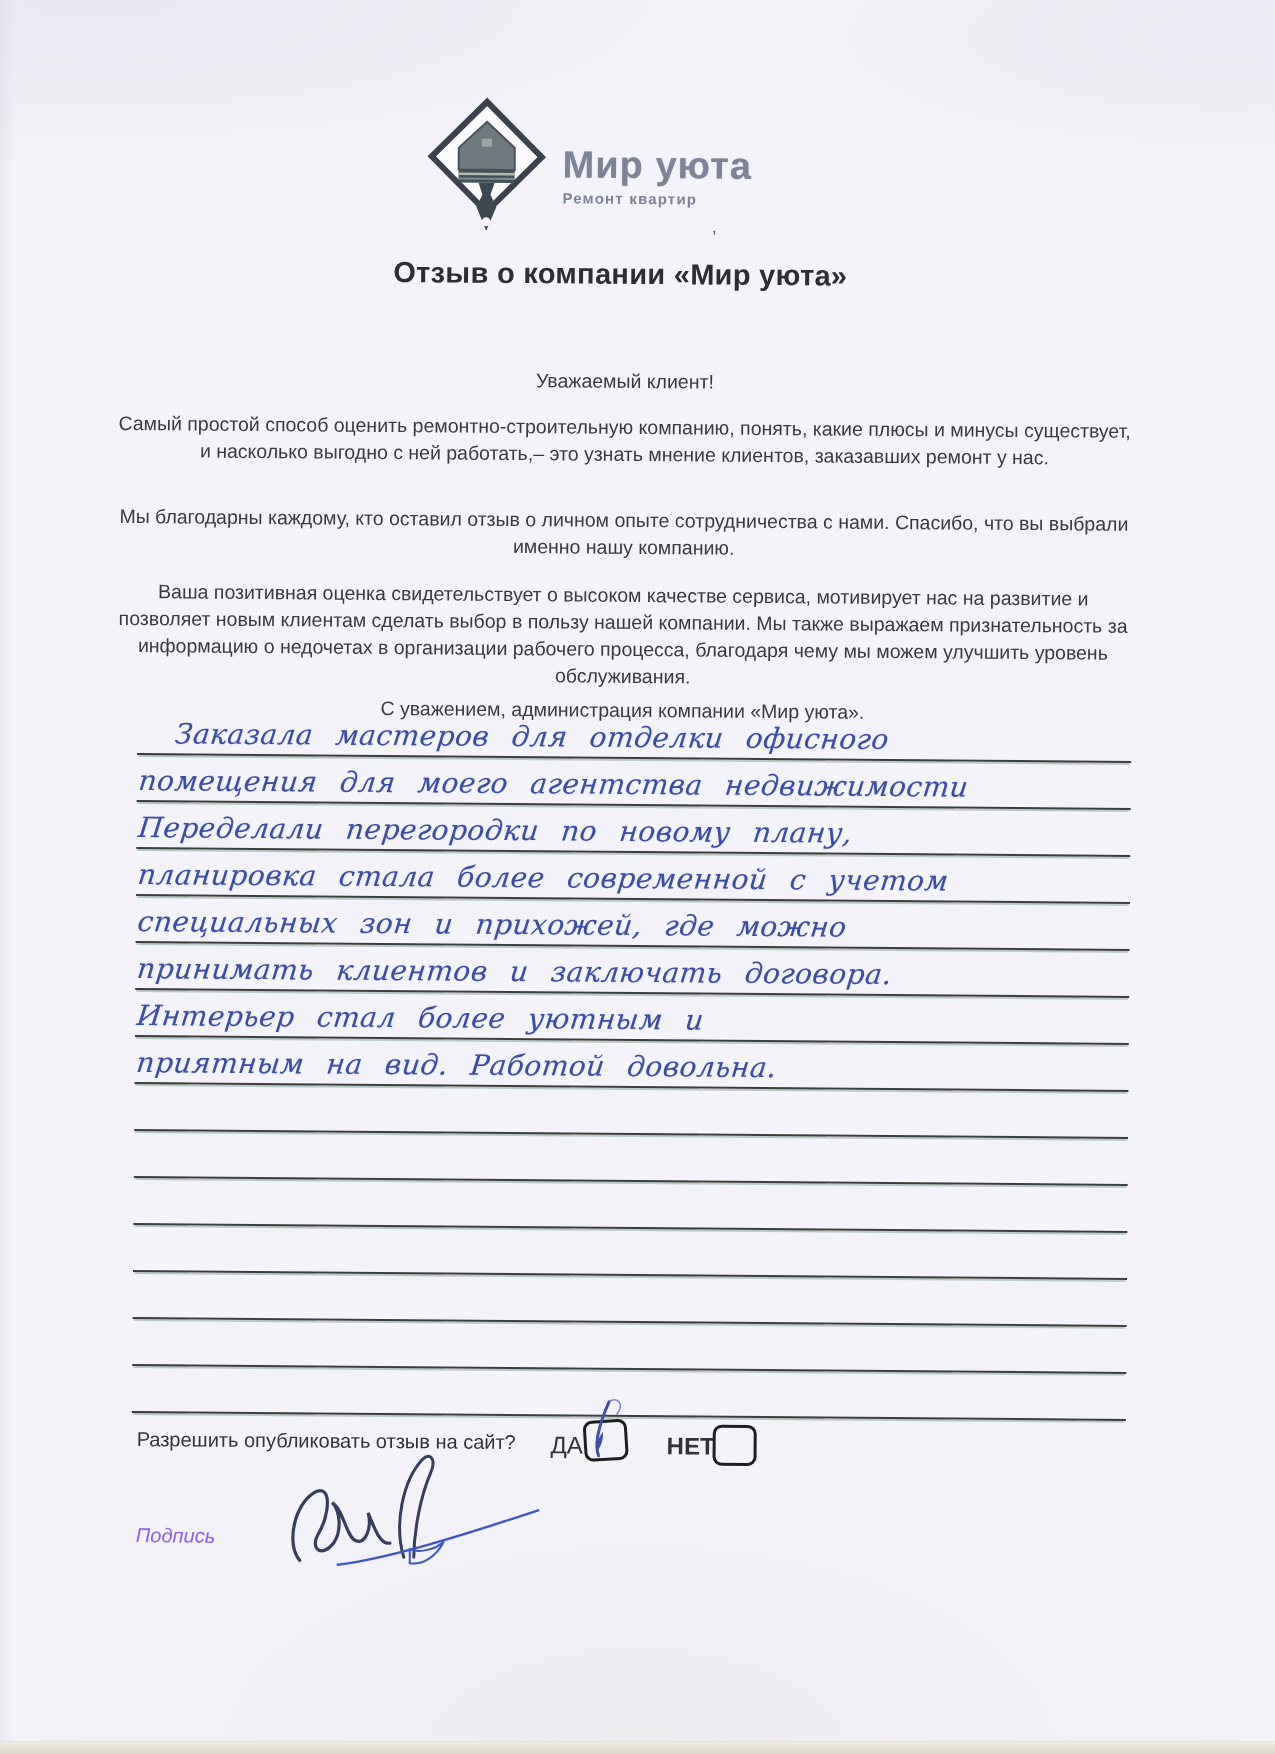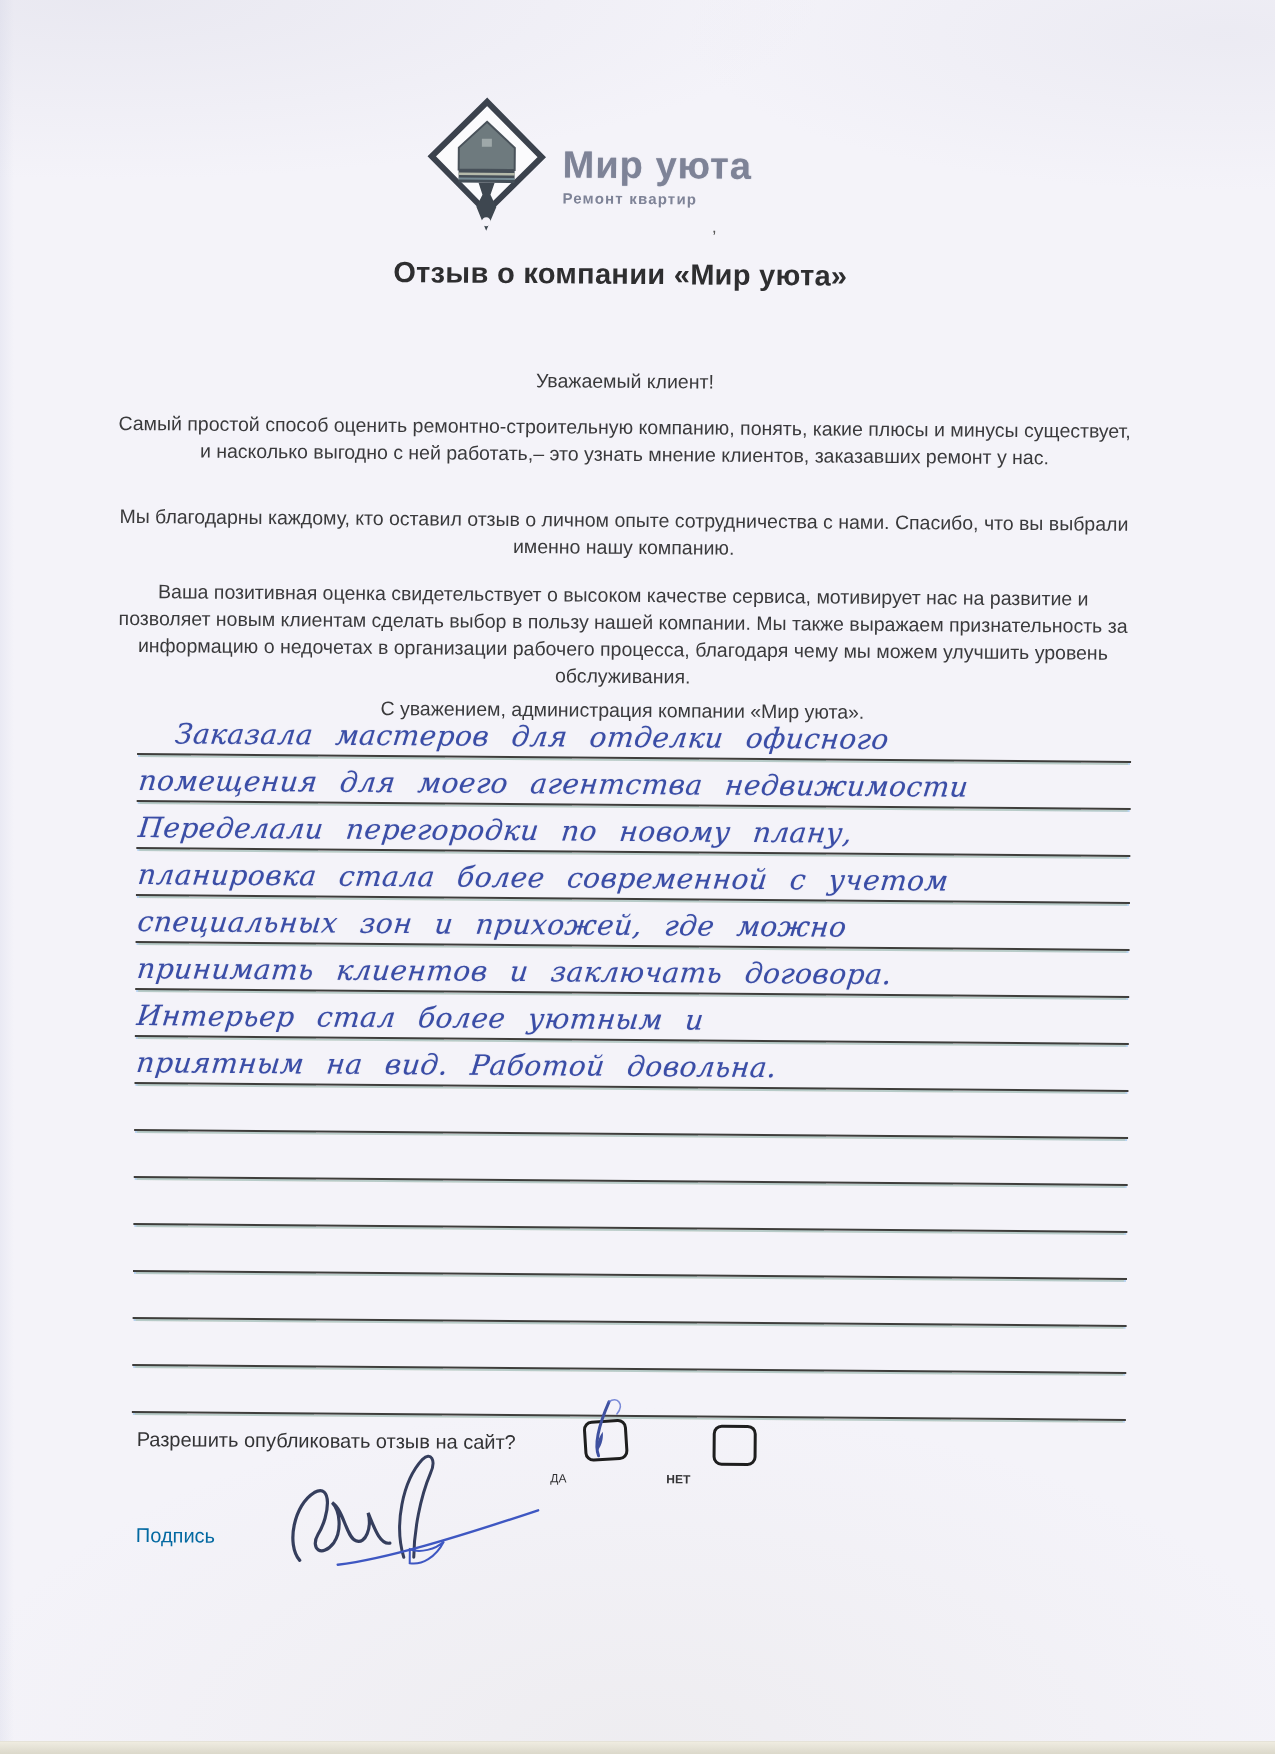--- a/index.html
+++ b/index.html
@@ -56,33 +56,33 @@
     font-size:28px;color:#3a4da6;white-space:nowrap;
     word-spacing:13px;letter-spacing:.5px;padding-bottom:3px;
     text-shadow:0 0 1px rgba(58,77,166,.4);
     transform:skewX(-6deg);transform-origin:left bottom;
   }
   .indent .hand{padding-left:36px;}
 
   
   .publish-row{position:absolute;top:1418px;left:148px;width:1000px;height:60px;}
   .publish-label{position:absolute;left:0;top:14px;font-size:20px;color:#333335;}
-  .yn{position:absolute;top:14px;font-size:12px;color:#333335;font-weight:normal;margin-top:40px;}
+  .yn{position:absolute;top:14px;font-size:24px;color:#333335;font-weight:normal;}
   .yes-word{left:414px;}
   .no-word{left:530px;font-weight:bold;}
   .checkbox{
     position:absolute;width:38px;height:35px;border:3px solid #1e1e1e;border-radius:9px;
     background:transparent;top:2px;
   }
   .yes-box{left:447px;transform:rotate(-4deg);}
   .no-box{left:576px;top:6px;}
   .tickmark{position:absolute;left:440px;top:-24px;overflow:visible;}
 
   
-  .sig-label{position:absolute;top:1528px;left:148px;font-size:20px;color:#0369a1;}
+  .sig-label{position:absolute;top:1528px;left:148px;font-size:20px;color:#8b5cf6;font-style:italic;}
   .sig-svg{position:absolute;top:1455px;left:298px;overflow:visible;}
 
   .speck{position:absolute;top:216px;left:714px;font-size:18px;color:#555;}
 </style>
 </head>
 <body>
 
 <div class="scan-shading"></div>
 
 <div class="tilt">

